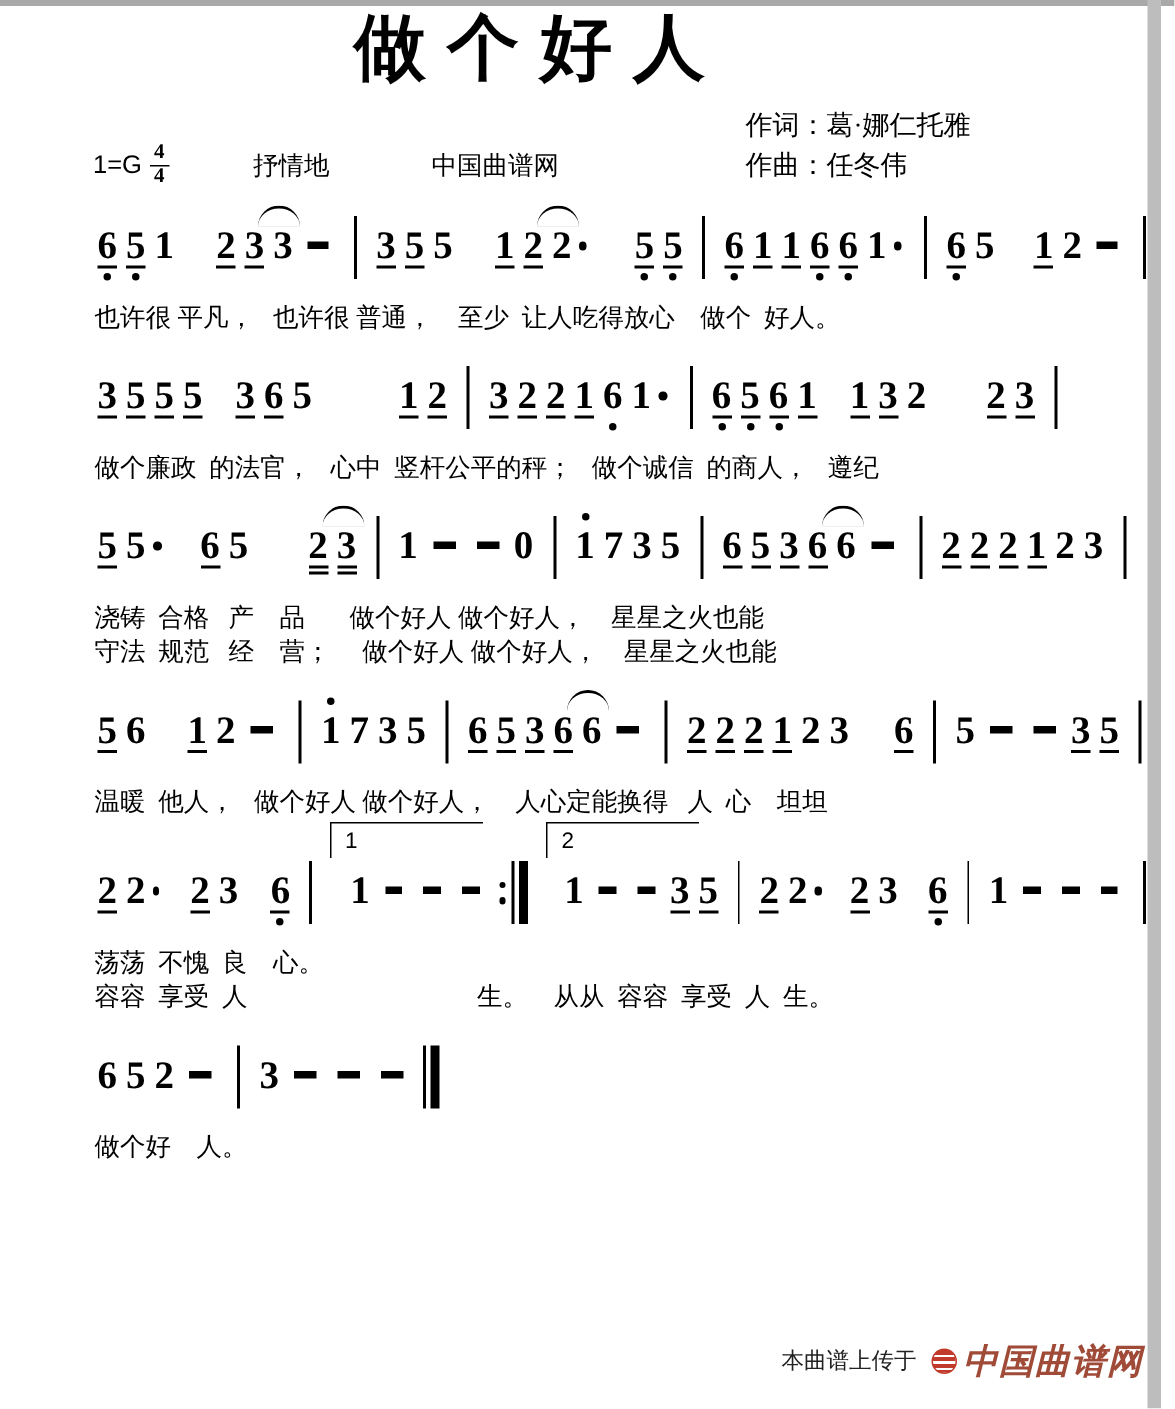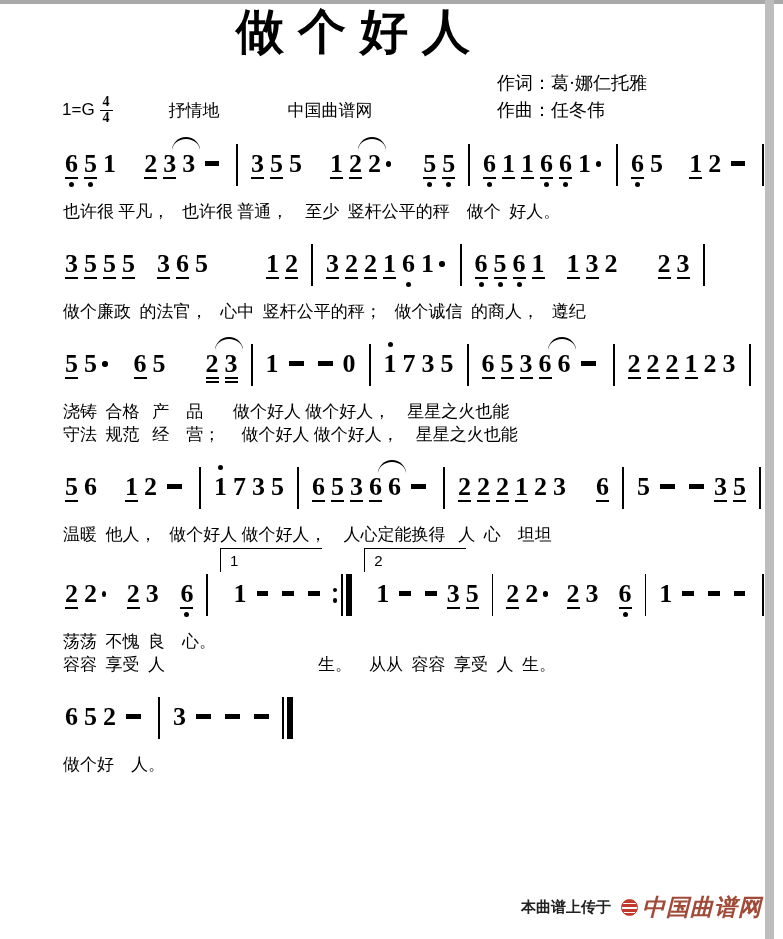--- a/index.html
+++ b/index.html
@@ -43,21 +43,21 @@
   .rb .thin,.fb .thin{width:2px;height:42px;background:#000;margin-right:3px;}
   .rb .thick,.fb .thick{width:6px;height:42px;background:#000;}
   .volta{position:relative;display:inline-block;width:0;height:0;}
   .volta .box{position:absolute;left:2px;top:-32px;height:24px;box-sizing:border-box;
     border-top:1.5px solid #000;border-left:1.5px solid #000;padding:3px 0 0 9px;
     font-family:"Liberation Sans",sans-serif;font-size:15px;font-weight:normal;}
   .lyric-row{white-space:pre;font-size:17px;line-height:23px;padding-left:63px;
     font-family:"Liberation Serif",serif;}
   .watermark{position:absolute;right:12px;bottom:16px;display:flex;align-items:center;
     font-family:"Liberation Sans",sans-serif;}
-  .wm-prefix{font-size:15px;font-weight:bold;color:#222;margin-right:10px;}
+  .wm-prefix{font-size:15px;font-weight:normal;color:#222;margin-right:10px;}
   .wm-logo{width:17px;height:17px;border-radius:50%;margin-right:4px;position:relative;
     background:repeating-linear-gradient(180deg,#c23a2b 0 3px,#fff 3px 4.5px);
     border:1px solid #c23a2b;box-sizing:border-box;}
   .wm-site{font-size:23px;font-weight:bold;font-style:italic;letter-spacing:1px;}
 </style>
 </head>
 <body>
 
 <div class="page">
   <div class="edge-top"></div>
@@ -164,21 +164,21 @@
           <span class="gap" style="width: 22px;"></span>
           <span class="note u1">
             <span class="digit">1</span>
           </span>
           <span class="note">
             <span class="digit">2</span>
           </span>
           <span class="dash"></span>
           <span class="bar"></span>
         </div>
-        <div class="lyric-row">也许很 平凡，   也许很 普通，    至少  竖杆公平的秤    做个  好人。</div>
+        <div class="lyric-row">也许很 平凡，   也许很 普通，    至少  让人吃得放心    做个  好人。</div>
       </div>
       <div class="system">
         <div class="notes-row">
           <span class="note u1">
             <span class="digit">3</span>
           </span>
           <span class="note u1">
             <span class="digit">5</span>
           </span>
           <span class="note u1">

